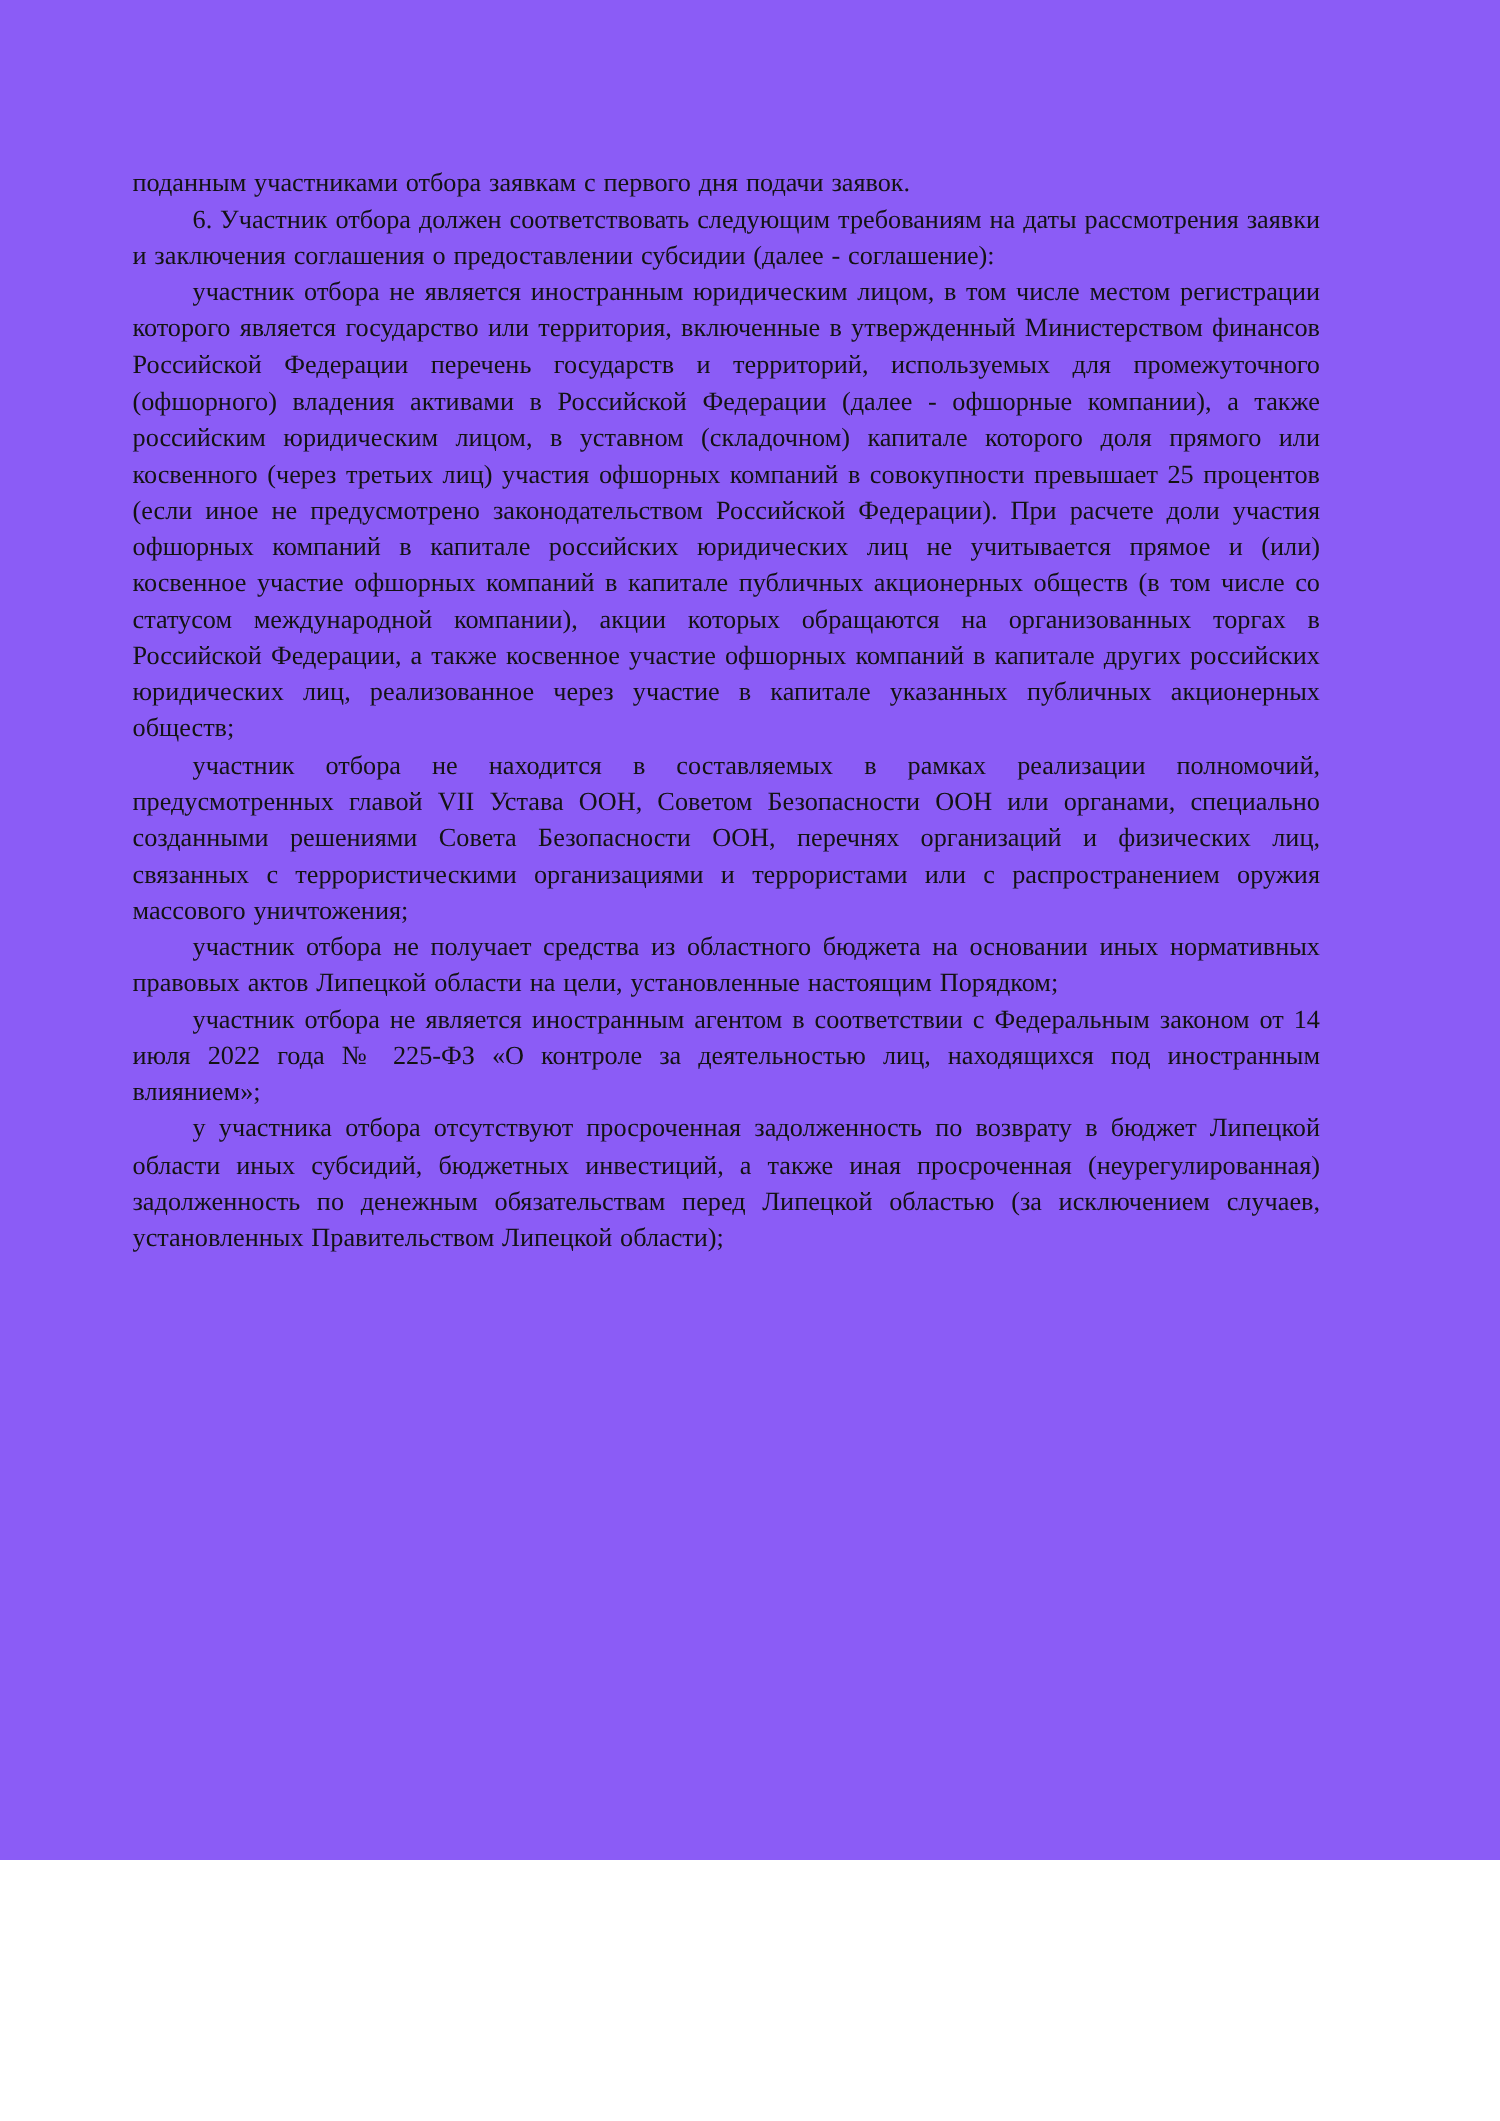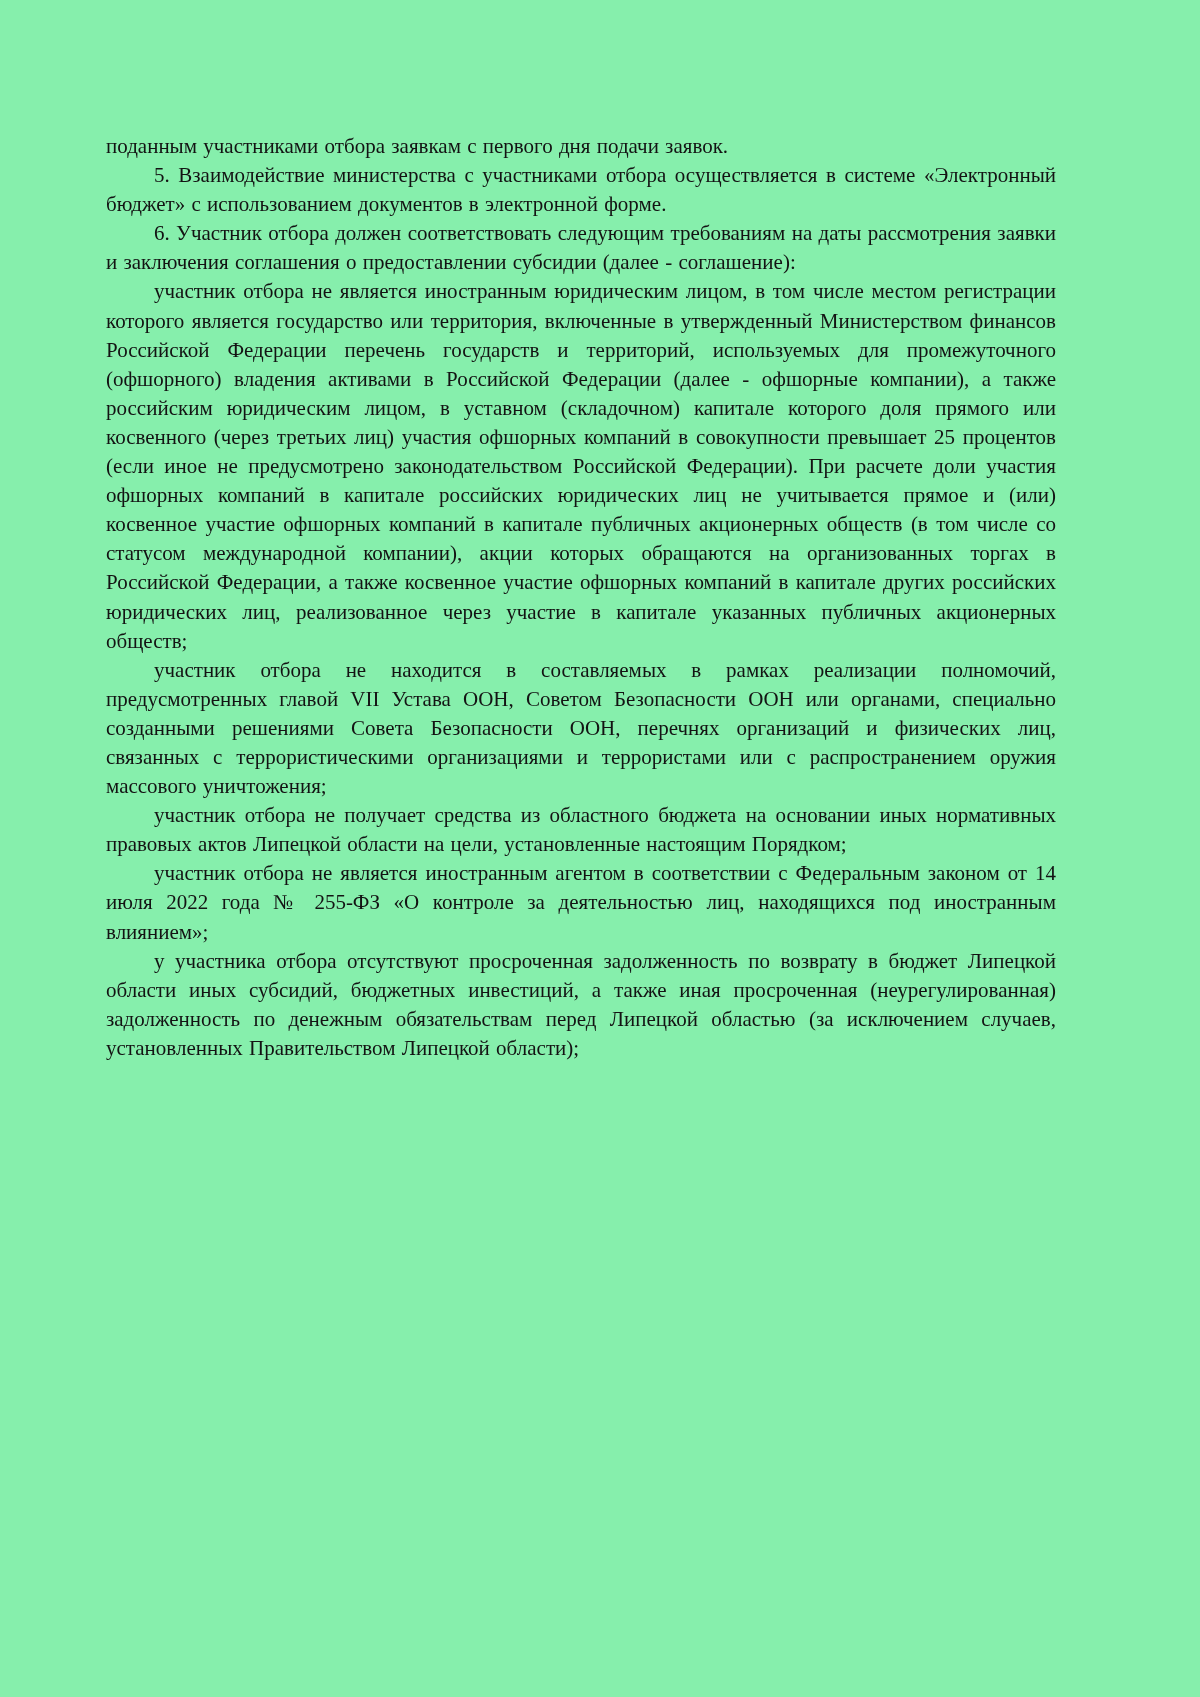--- a/index.html
+++ b/index.html
@@ -13,22 +13,22 @@
     position: relative;
     font-family: "Liberation Serif", "DejaVu Serif", serif;
     color: #131313;
     -webkit-font-smoothing: antialiased;
   }
   .page {
     position: absolute;
     top: 0;
     left: 0;
     width: 1200px;
-    height: 1697px;
-    background: #86efac;
+    height: 1488px;
+    background: #8b5cf6;
     overflow: hidden;
   }
   .content {
     position: absolute;
     left: 106px;
     top: 132px;
     width: 950px;
   }
   .para {
     margin: 0;
@@ -42,21 +42,20 @@
   .para.no-indent {
     text-indent: 0;
   }
 </style>
 </head>
 <body>
 
 <div class="page">
   <div class="content">
     <p class="para no-indent">поданным участниками отбора заявкам с первого дня подачи заявок.</p>
-    <p class="para">5. Взаимодействие министерства с участниками отбора осуществляется в системе «Электронный бюджет» с использованием документов в электронной форме.</p>
     <p class="para">6. Участник отбора должен соответствовать следующим требованиям на даты рассмотрения заявки и заключения соглашения о предоставлении субсидии (далее - соглашение):</p>
     <p class="para">участник отбора не является иностранным юридическим лицом, в том числе местом регистрации которого является государство или территория, включенные в утвержденный Министерством финансов Российской Федерации перечень государств и территорий, используемых для промежуточного (офшорного) владения активами в Российской Федерации (далее - офшорные компании), а также российским юридическим лицом, в уставном (складочном) капитале которого доля прямого или косвенного (через третьих лиц) участия офшорных компаний в совокупности превышает 25 процентов (если иное не предусмотрено законодательством Российской Федерации). При расчете доли участия офшорных компаний в капитале российских юридических лиц не учитывается прямое и (или) косвенное участие офшорных компаний в капитале публичных акционерных обществ (в том числе со статусом международной компании), акции которых обращаются на организованных торгах в Российской Федерации, а также косвенное участие офшорных компаний в капитале других российских юридических лиц, реализованное через участие в капитале указанных публичных акционерных обществ;</p>
     <p class="para">участник отбора не находится в составляемых в рамках реализации полномочий, предусмотренных главой VII Устава ООН, Советом Безопасности ООН или органами, специально созданными решениями Совета Безопасности ООН, перечнях организаций и физических лиц, связанных с террористическими организациями и террористами или с распространением оружия массового уничтожения;</p>
     <p class="para">участник отбора не получает средства из областного бюджета на основании иных нормативных правовых актов Липецкой области на цели, установленные настоящим Порядком;</p>
-    <p class="para">участник отбора не является иностранным агентом в соответствии с Федеральным законом от 14 июля 2022 года № 255-ФЗ «О контроле за деятельностью лиц, находящихся под иностранным влиянием»;</p>
+    <p class="para">участник отбора не является иностранным агентом в соответствии с Федеральным законом от 14 июля 2022 года № 225-ФЗ «О контроле за деятельностью лиц, находящихся под иностранным влиянием»;</p>
     <p class="para">у участника отбора отсутствуют просроченная задолженность по возврату в бюджет Липецкой области иных субсидий, бюджетных инвестиций, а также иная просроченная (неурегулированная) задолженность по денежным обязательствам перед Липецкой областью (за исключением случаев, установленных Правительством Липецкой области);</p>
   </div>
 </div>
 
 </body></html>

